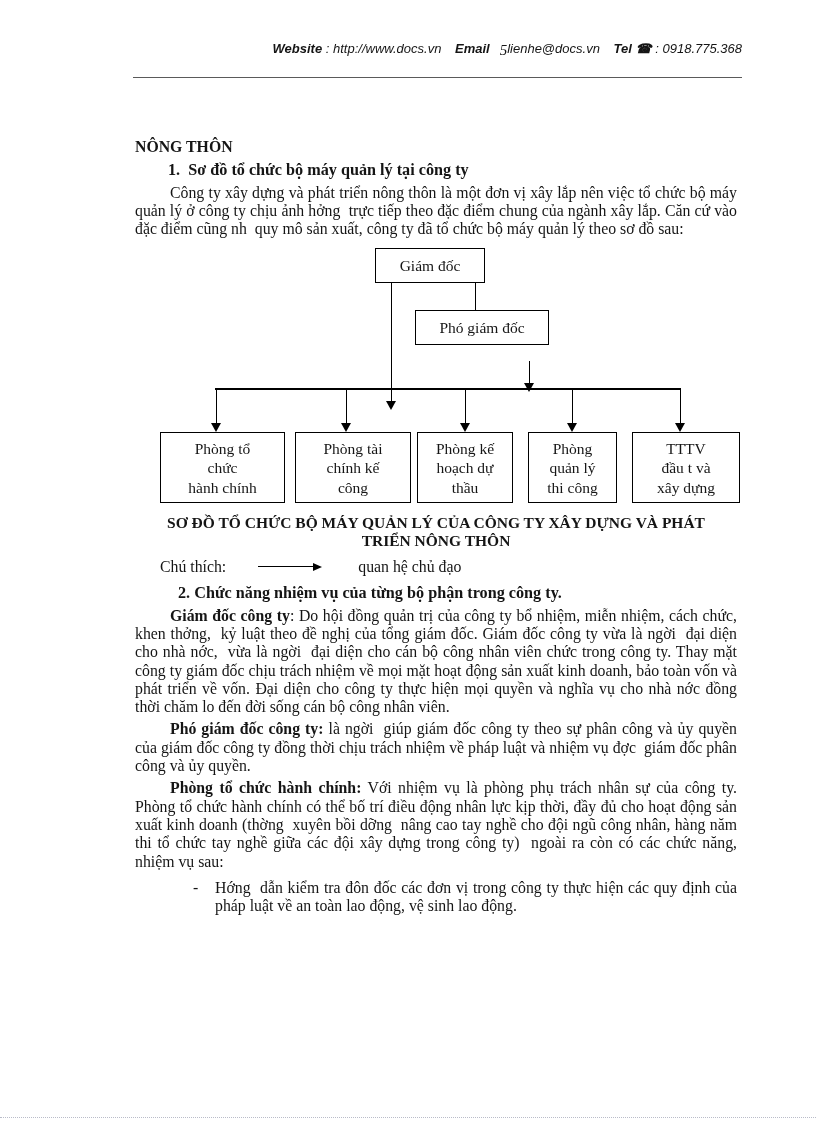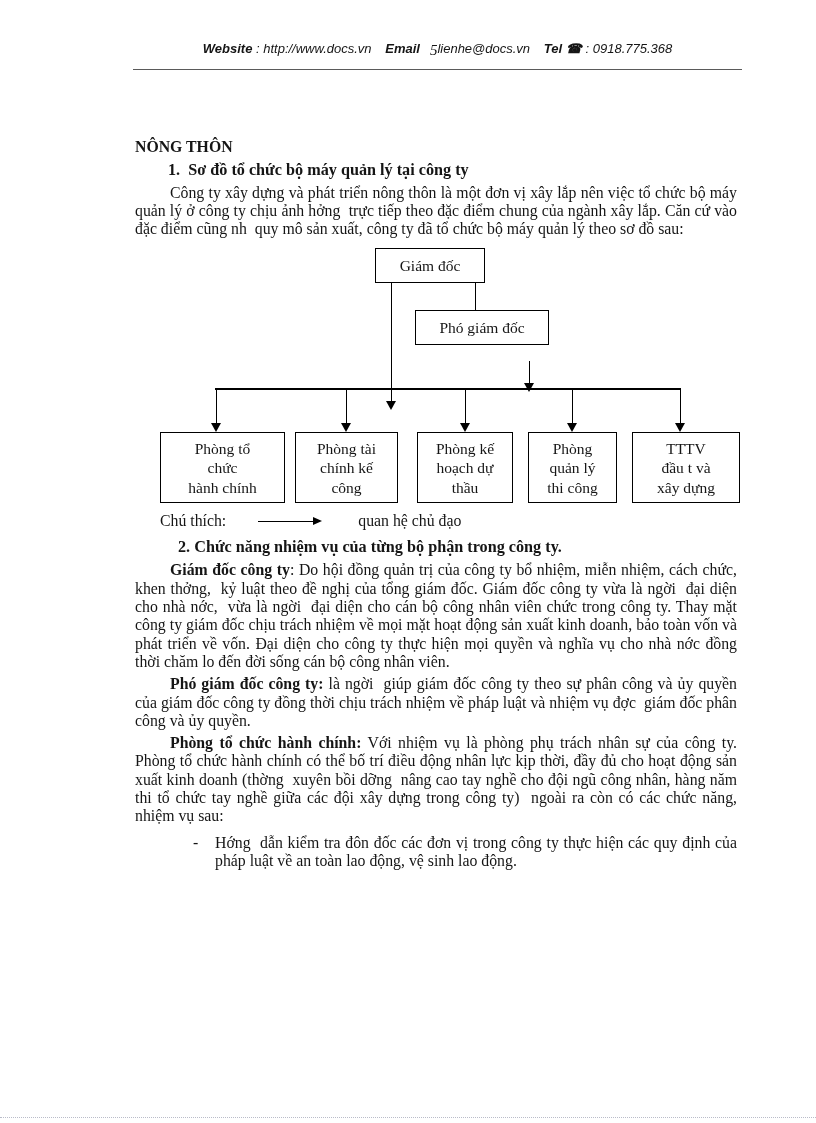--- a/index.html
+++ b/index.html
@@ -3,23 +3,23 @@
 <meta charset="utf-8">
 <style>
   html,body { margin:0; padding:0; }
   body {
     width:816px; height:1123px; background:#ffffff; position:relative;
     font-family:"Liberation Serif", serif; color:#151515; overflow:hidden;
   }
   
   .page-header {
     position:absolute; left:133px; top:40px; width:609px;
-    text-align:center; white-space:nowrap;
+    text-align:right; white-space:nowrap;
     font-family:"Liberation Sans", sans-serif; font-style:italic; font-size:13px;
-    border-bottom:1px solid #5a5a5a; padding-bottom:12px;
+    border-bottom:1px solid #5a5a5a; padding-bottom:20px;
   }
   .page-header .lbl { font-weight:bold; }
   .page-header .sp  { display:inline-block; width:10px; }
   .page-header .pgnum { font-family:"Liberation Serif", serif; font-size:15px; position:relative; top:2px; }
   
   .content { position:absolute; left:135px; top:138px; width:602px; }
   .doc-title { font-weight:bold; font-size:15.8px; line-height:17.6px; }
   .h-sec { font-weight:bold; font-size:16.2px; white-space:pre-wrap; }
   .h-one { margin:5px 0 0 33px; }
   .h-two { margin:8px 0 0 43px; }
@@ -108,21 +108,21 @@
     </div>
     <div class="cbox" style="left:280px; top:62px;  width:134px; height:35px;">
       <span>Phó giám đốc</span>
     </div>
 
     <div class="cbox" style="left:25px;  top:184px; width:125px; height:71px;align-items:center;">
       <span>Phòng tổ</span>
       <span>chức</span>
       <span>hành chính</span>
     </div>
-    <div class="cbox" style="left:160px; top:184px; width:103px; height:71px;">
+    <div class="cbox" style="left:160px; top:184px; width:116px; height:71px;">
       <span>Phòng tài</span>
       <span>chính kế</span>
       <span>công</span>
     </div>
     <div class="cbox" style="left:282px; top:184px; width:96px;  height:71px;">
       <span>Phòng kế</span>
       <span>hoạch dự</span>
       <span>thầu</span>
     </div>
     <div class="cbox" style="left:393px; top:184px; width:89px;  height:71px;">
@@ -130,20 +130,24 @@
       <span>quản lý</span>
       <span>thi công</span>
     </div>
     <div class="cbox" style="left:497px; top:184px; width:108px;  height:71px;">
       <span>TTTV</span>
       <span>đầu t  và</span>
       <span>xây dựng</span>
     </div>
   </div>
 
+  <div class="caption">
+    <div>SƠ ĐỒ TỔ CHỨC BỘ MÁY QUẢN LÝ CỦA CÔNG TY XÂY DỰNG VÀ PHÁT</div>
+    <div>TRIỂN NÔNG THÔN</div>
+  </div>
 
   <div class="legend">
     <span>Chú thích:</span>
     <span class="legend-arrow">
         <span class="l"></span>
         <span class="h"></span>
       </span>
     <span class="legend-text">quan hệ chủ đạo</span>
   </div>
 

